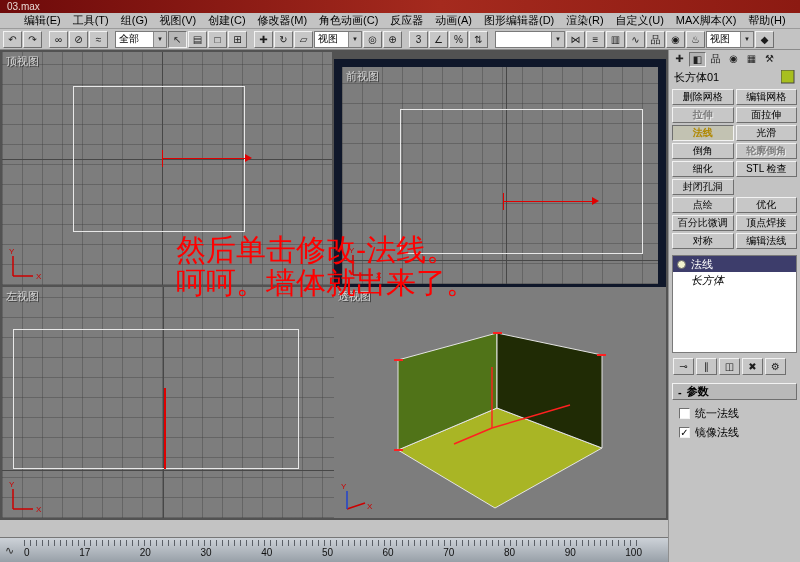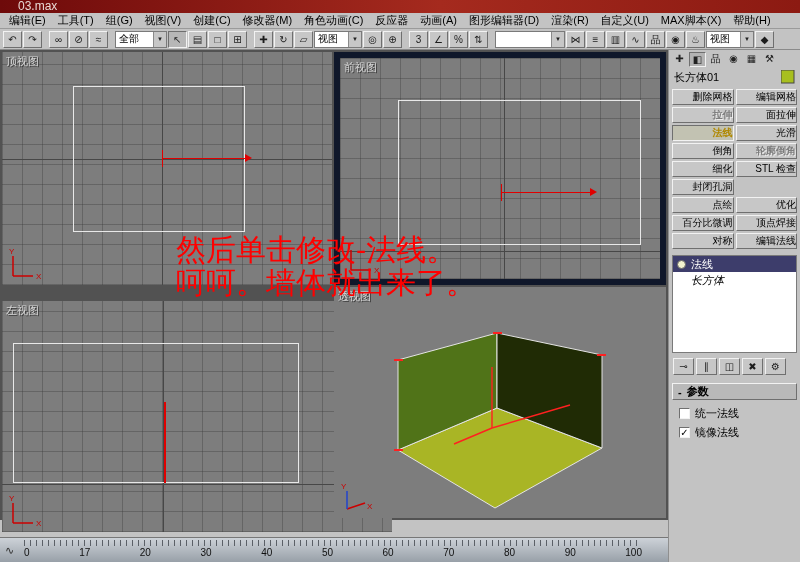--- a/index.html
+++ b/index.html
@@ -2,41 +2,41 @@
 <html><head>
 <meta charset="utf-8">
 <style>
   * { margin:0; padding:0; box-sizing:border-box; }
   body { font-family:"Liberation Sans","DejaVu Sans",sans-serif; }
   #root { position:relative; width:800px; height:562px; background:#c3c3c3; overflow:hidden; font-size:11px; color:#000; }
 
   
   .titlebar { position:absolute; left:0; top:0; width:800px; height:13px;
     background:linear-gradient(90deg,#6e0a0a,#a52a1e 55%,#8c1a12); color:#e9d9d4;
-    font-size:12px; line-height:13px; padding-left:18px; }
+    font-size:10px; line-height:13px; padding-left:7px; }
   .menubar { position:absolute; left:0; top:13px; width:800px; height:16px; background:#c3c3c3;
-    display:flex; align-items:center; padding-left:3px; border-bottom:1px solid #9a9a9a; }
+    display:flex; align-items:center; padding-left:18px; border-bottom:1px solid #9a9a9a; }
   .menubar span { padding:0 6px; font-size:11px; white-space:nowrap; }
   .toolbar { position:absolute; left:0; top:29px; width:800px; height:21px; background:#c3c3c3;
     display:flex; align-items:center; gap:1px; padding:0 3px; border-bottom:1px solid #8a8a8a; }
   .tbtn { width:19px; height:17px; background:#c7c7c7; border:1px solid;
     border-color:#f2f2f2 #6f6f6f #6f6f6f #f2f2f2; font-size:10px; text-align:center;
     line-height:15px; color:#1c1c1c; flex:0 0 auto; overflow:hidden; }
   .tbtn.pressed { border-color:#6f6f6f #f2f2f2 #f2f2f2 #6f6f6f; background:#b7b7b7; }
   .tsep { width:5px; flex:0 0 auto; }
   .tdrop { height:17px; background:#fff; border:1px solid #7a7a7a; display:flex; align-items:center;
     font-size:10px; padding-left:3px; flex:0 0 auto; }
   .tdrop .arrow { margin-left:auto; width:13px; height:15px; background:#c7c7c7;
     border-left:1px solid #8a8a8a; text-align:center; font-size:6px; line-height:15px; color:#222; }
   .w52{width:52px;} .w48{width:48px;} .w70{width:70px;}
 
   
   .workspace { position:absolute; left:0; top:50px; width:668px; height:470px; background:#525252; }
   .viewport { position:absolute; background:#7d7d7d; overflow:hidden;padding-left:12px; }
-  .viewport.active { border:6px solid #0f172a; }
+  .viewport.active { border:8px solid #0f172a;margin-top:7px; }
   .vp-grid { position:absolute; inset:0;
     background-image:
       repeating-linear-gradient(0deg, rgba(55,55,55,.35) 0 1px, transparent 1px 20px),
       repeating-linear-gradient(90deg, rgba(55,55,55,.35) 0 1px, transparent 1px 20px); }
   .vp-label { position:absolute; left:4px; top:2px; color:#d6d6d6; text-shadow:1px 1px 0 #383838;
     font-size:11px; z-index:5; }
   .axis-line-v { position:absolute; top:0; bottom:0; width:1px; background:#474747; }
   .axis-line-h { position:absolute; left:0; right:0; height:1px; background:#474747; }
   .wire-rect { position:absolute; border:1px solid #e8e8e8; }
   .red-h { position:absolute; height:1px; background:#e00000; }
@@ -58,21 +58,21 @@
   .tab { width:17px; height:15px; font-size:10px; text-align:center; line-height:14px; color:#222; }
   .tab.active { background:#b3b3b3; border:1px solid; border-color:#6f6f6f #f2f2f2 #f2f2f2 #6f6f6f; }
   .name-row { display:flex; align-items:center; height:18px; padding:0 5px; gap:4px; font-size:11px; }
   .name-row svg { margin-left:auto; }
   .mod-drop { margin:2px 3px; height:18px; background:#fff; border:1px solid #7a7a7a;
     display:flex; align-items:center; padding-left:4px; font-size:11px; }
   .mod-drop .arrow { margin-left:auto; width:15px; height:16px; background:#c7c7c7;
     border-left:1px solid #8a8a8a; text-align:center; font-size:7px; line-height:16px; }
   .btn-grid { display:grid; grid-template-columns:1fr 1fr; gap:2px; padding:3px; }
   .gbtn { height:16px; background:#c7c7c7; border:1px solid;
-    border-color:#f2f2f2 #6f6f6f #6f6f6f #f2f2f2; font-size:10px; text-align:right;
+    border-color:#f2f2f2 #6f6f6f #6f6f6f #f2f2f2; font-size:10px; text-align:center;
     line-height:14px; overflow:hidden; white-space:nowrap; }
   .gbtn.active { border-color:#6f6f6f #f2f2f2 #f2f2f2 #6f6f6f; color:#b08800; background:#c2c2b2; font-weight:bold; }
   .gbtn.disabled { color:#7d7d7d; text-shadow:1px 1px 0 #ececec;font-weight:bold; }
   .gbtn.ghost { visibility:hidden; }
   .stack { margin:3px; height:98px; background:#fff; border:1px solid #7a7a7a; overflow:hidden; }
   .stack-row { height:16px; display:flex; align-items:center; padding:0 4px; gap:5px; font-size:11px; }
   .stack-row.selected { background:#3d3d6b; color:#fff; }
   .bulb { width:9px; height:9px; border-radius:50%; background:#f2f2cf; border:1px solid #666; flex:0 0 auto; }
   .indent { padding-left:14px;font-style:italic; }
   .minibar { display:flex; gap:2px; padding:2px 4px; }
@@ -205,21 +205,21 @@
     <div class="red-v" style="left:161px;top:126px;height:17px;"></div>
     <span class="vp-label">前视图</span>
     <svg class="tripod" viewBox="0 0 40 36">
       <line x1="6" y1="30" x2="26" y2="30" stroke="#cc0000" stroke-width="1.5"></line>
       <line x1="6" y1="30" x2="6" y2="10" stroke="#cc0000" stroke-width="1.5"></line>
       <text x="29" y="33" fill="#cc0000" font-size="8">X</text>
       <text x="2" y="8" fill="#cc0000" font-size="8">Y</text>
     </svg>
   </div>
 
-  <div class="viewport" style="left:2px;top:301px;width:390px;height:231px;">
+  <div class="viewport" style="left:2px;top:287px;width:390px;height:231px;">
     <div class="vp-grid"></div>
     <div class="axis-line-v" style="left:161px;"></div>
     <div class="axis-line-h" style="top:183px;"></div>
     <div class="wire-rect" style="left:11px;top:42px;width:286px;height:140px;"></div>
     <div class="red-v" style="left:162px;top:101px;height:81px;width:2px;"></div>
     <span class="vp-label">左视图</span>
     <svg class="tripod" viewBox="0 0 40 36">
       <line x1="6" y1="30" x2="26" y2="30" stroke="#cc0000" stroke-width="1.5"></line>
       <line x1="6" y1="30" x2="6" y2="10" stroke="#cc0000" stroke-width="1.5"></line>
       <text x="29" y="33" fill="#cc0000" font-size="8">X</text>

